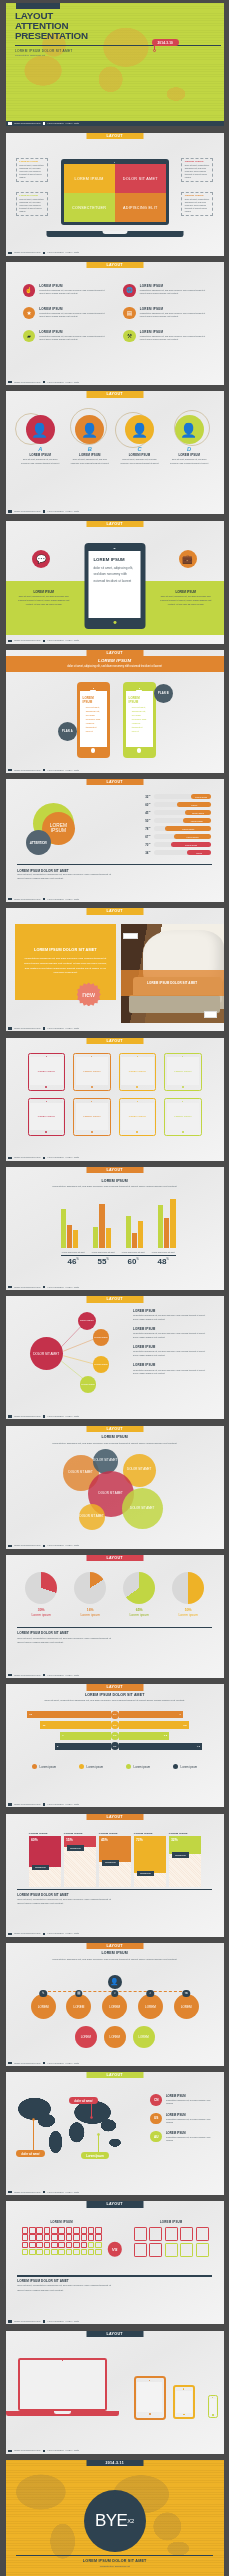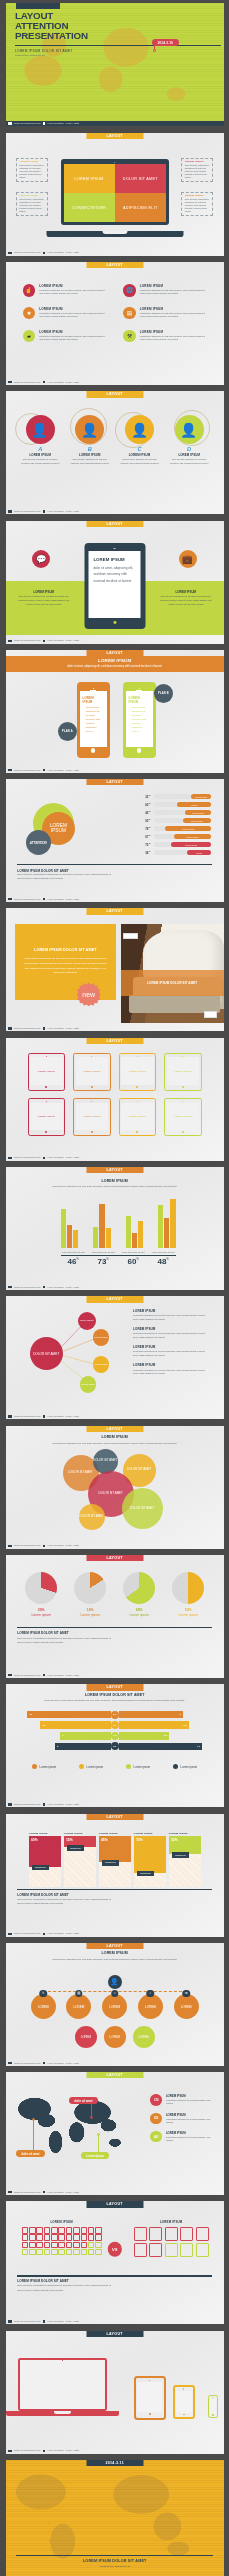--- a/index.html
+++ b/index.html
@@ -710,21 +710,21 @@
   <div class="baxis">
     <div class="blabels">
       <div class="blab">Lorem ipsum dolor sit amet</div>
       <div class="blab">Lorem ipsum dolor sit amet</div>
       <div class="blab">Lorem ipsum dolor sit amet</div>
       <div class="blab">Lorem ipsum dolor sit amet</div>
     </div>
     <div class="bline"></div>
     <div class="bnums">
       <div class="bnum"><span>46</span><sup>%</sup></div>
-      <div class="bnum"><span>73</span><sup>%</sup></div>
+      <div class="bnum"><span>55</span><sup>%</sup></div>
       <div class="bnum"><span>60</span><sup>%</sup></div>
       <div class="bnum"><span>48</span><sup>%</sup></div>
     </div>
   </div>
   <div class="foot">
     <span class="sq"></span>
     <span>www.loremipsum.com</span>
     <span class="sq2"></span>
     <span>your company / logo / date</span>
   </div>
@@ -1143,20 +1143,24 @@
     <span>www.loremipsum.com</span>
     <span class="sq2"></span>
     <span>your company / logo / date</span>
   </div>
 </div>
 
 <div class="slide full-yellow">
   <div class="ribbon r-dark">2014.3.11</div>
   <div class="bye">
     <div class="byeworld"></div>
+    <div class="byecirc">
+      <b>BYE</b>
+          <sup>X2</sup>
+    </div>
     <div class="byerule"></div>
     <div class="byet">LOREM IPSUM DOLOR SIT AMET</div>
     <div class="byeb">consectetuer adipiscing elit</div>
   </div>
 
 </div>
 
 </div>
 
 

